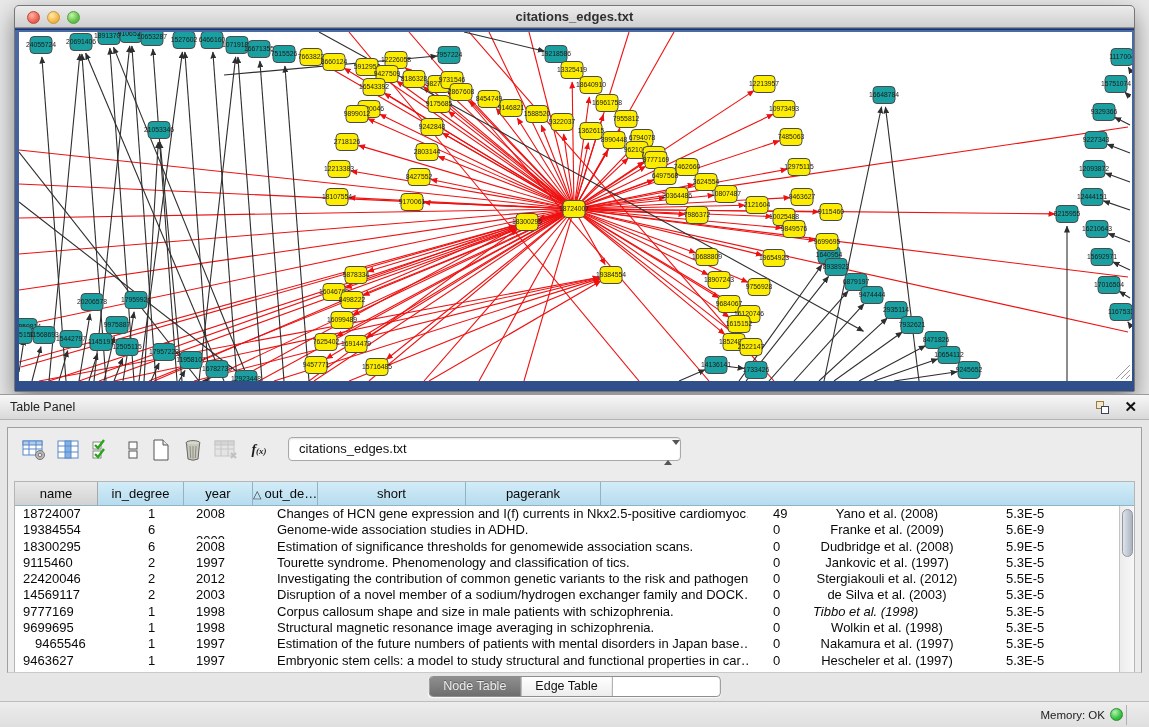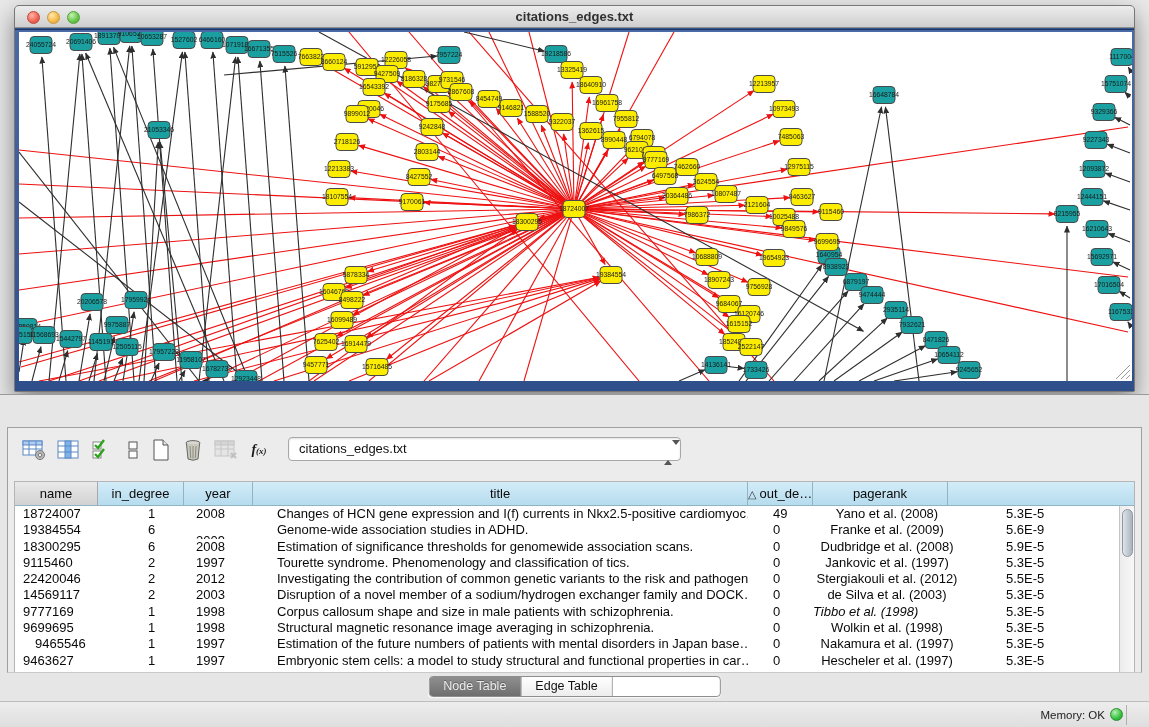--- a/index.html
+++ b/index.html
@@ -750,20 +750,28 @@
           </g>
           <line x1="1097" y1="347" x2="1111" y2="333" stroke="#999" stroke-width="1"></line>
           <line x1="1102" y1="347" x2="1111" y2="338" stroke="#999" stroke-width="1"></line>
           <line x1="1107" y1="347" x2="1111" y2="343" stroke="#999" stroke-width="1"></line>
         </svg>
     </div>
   </div>
 </div>
 
 <div class="table-panel">
+  <div class="panel-titlebar">
+    <span class="ptitle">Table Panel</span>
+    <span class="float-icon">
+        <span class="sq1"></span>
+        <span class="sq2"></span>
+      </span>
+    <span class="close-icon">✕</span>
+  </div>
 
   <div class="panel-inner">
     <div class="toolbar">
       <span class="tbtn" style="left:13px">
         <svg class="mini" width="24" height="22" viewBox="0 0 24 22">
             <rect x="1" y="2" width="19" height="14" fill="#fff" stroke="#5b87c5"></rect>
             <rect x="1" y="2" width="19" height="4" fill="#aecdf0" stroke="#5b87c5"></rect>
             <line x1="7" y1="2" x2="7" y2="16" stroke="#5b87c5"></line>
             <line x1="14" y1="2" x2="14" y2="16" stroke="#5b87c5"></line>
             <line x1="1" y1="10" x2="20" y2="10" stroke="#5b87c5"></line>
@@ -825,22 +833,22 @@
         <span>citations_edges.txt</span>
         <span class="arrows"><span class="up"></span><span class="down"></span></span>
       </div>
     </div>
 
     <div class="grid">
       <div class="ghead" id="ghead">
           <div class="hcell namecol" style="width: 83px;"><span>name</span></div>
           <div class="hcell" style="width: 86px;"><span>in_degree</span></div>
           <div class="hcell" style="width: 69px;"><span>year</span></div>
-          <div class="hcell" style="width: 495px;"><span>title</span></div>
           <div class="hcell" style="width: 65px;"><span class="sort">△</span><span>out_de…</span></div>
+          <div class="hcell" style="width: 148px;"><span>short</span></div>
           <div class="hcell" style="width: 135px;"><span>pagerank</span></div>
           <div class="hcell" style="flex: 1 1 0%; border-right: none;"></div>
         </div>
       <div class="grows" id="grows">
           <div class="grow">
             <div class="cell" style="width: 83px; padding-left: 8px;">18724007</div>
             <div class="cell" style="width: 86px; padding-left: 50px;">1</div>
             <div class="cell" style="width: 69px; padding-left: 12px;">2008</div>
             <div class="cell" style="width: 495px; padding-left: 24px;">Changes of HCN gene expression and I(f) currents in Nkx2.5-positive cardiomyoc…</div>
             <div class="cell" style="width: 65px; padding-left: 25px;">49</div>

